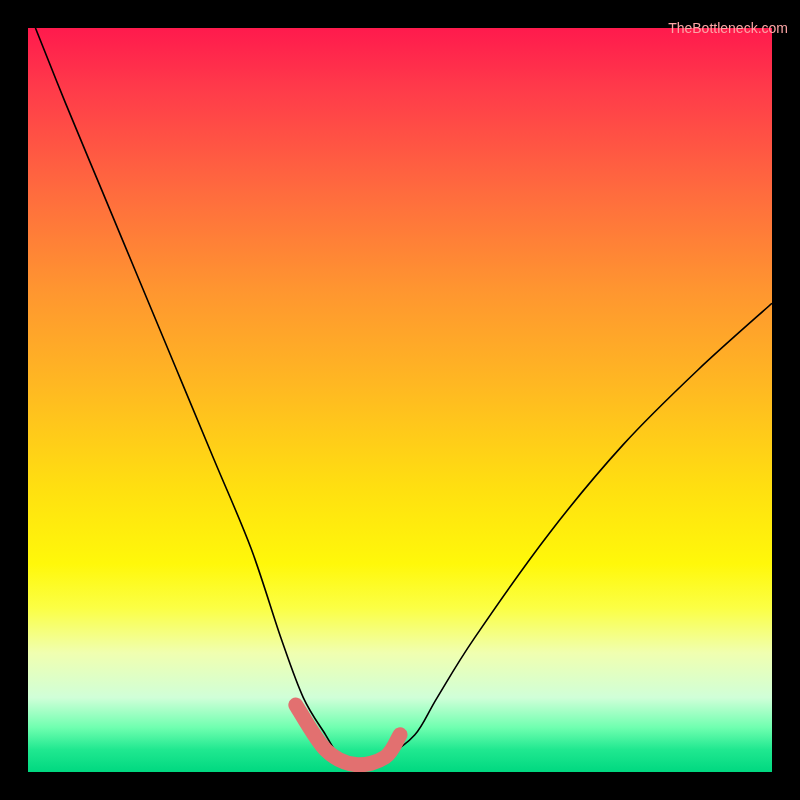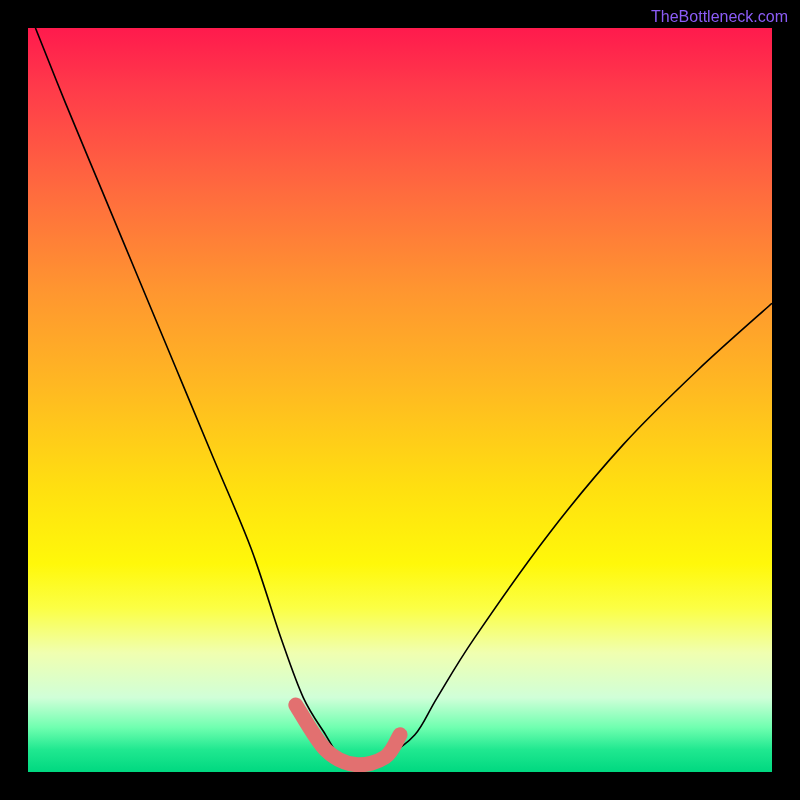--- a/index.html
+++ b/index.html
@@ -6,24 +6,24 @@
   body {
     width: 800px;
     height: 800px;
     background: #000;
     position: relative;
     font-family: Arial, sans-serif;
     overflow: hidden;
   }
   .watermark {
     position: absolute;
-    top: 8px;
+    top: 20px;
     right: 12px;
-    color: #8b5cf6;
-    font-size: 16px;
+    color: #fca5a5;
+    font-size: 14px;
     font-weight: 500;
     z-index: 10;
   }
   .plot-area {
     position: absolute;
     left: 28px;
     top: 28px;
     width: 744px;
     height: 744px;
     background: linear-gradient(to bottom,

